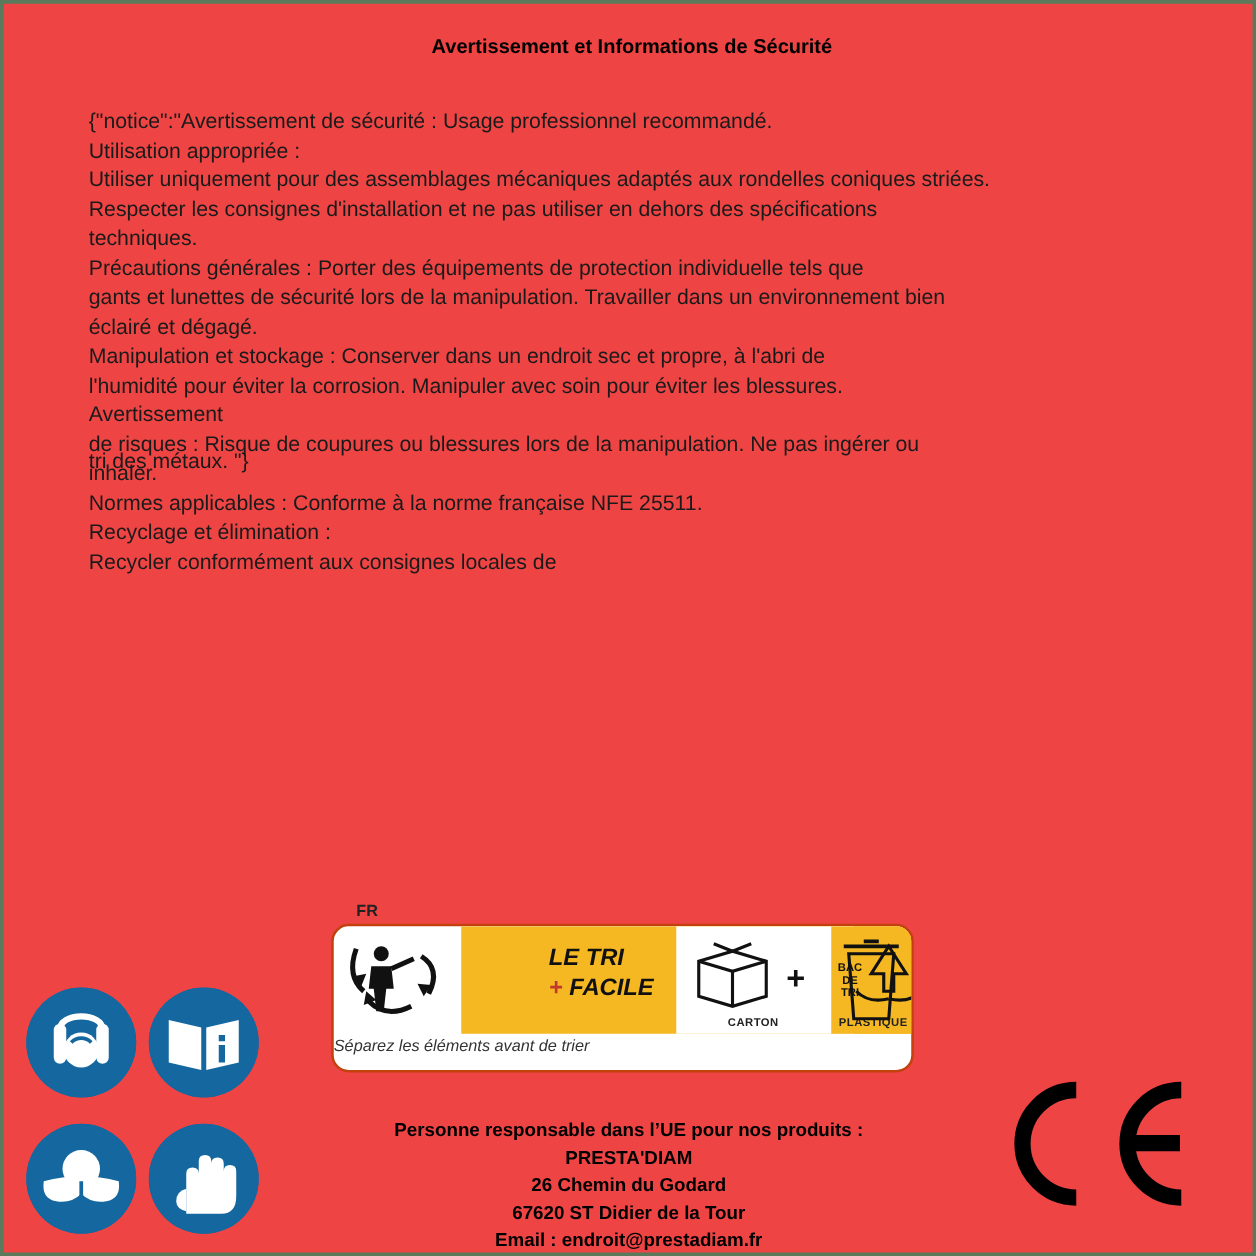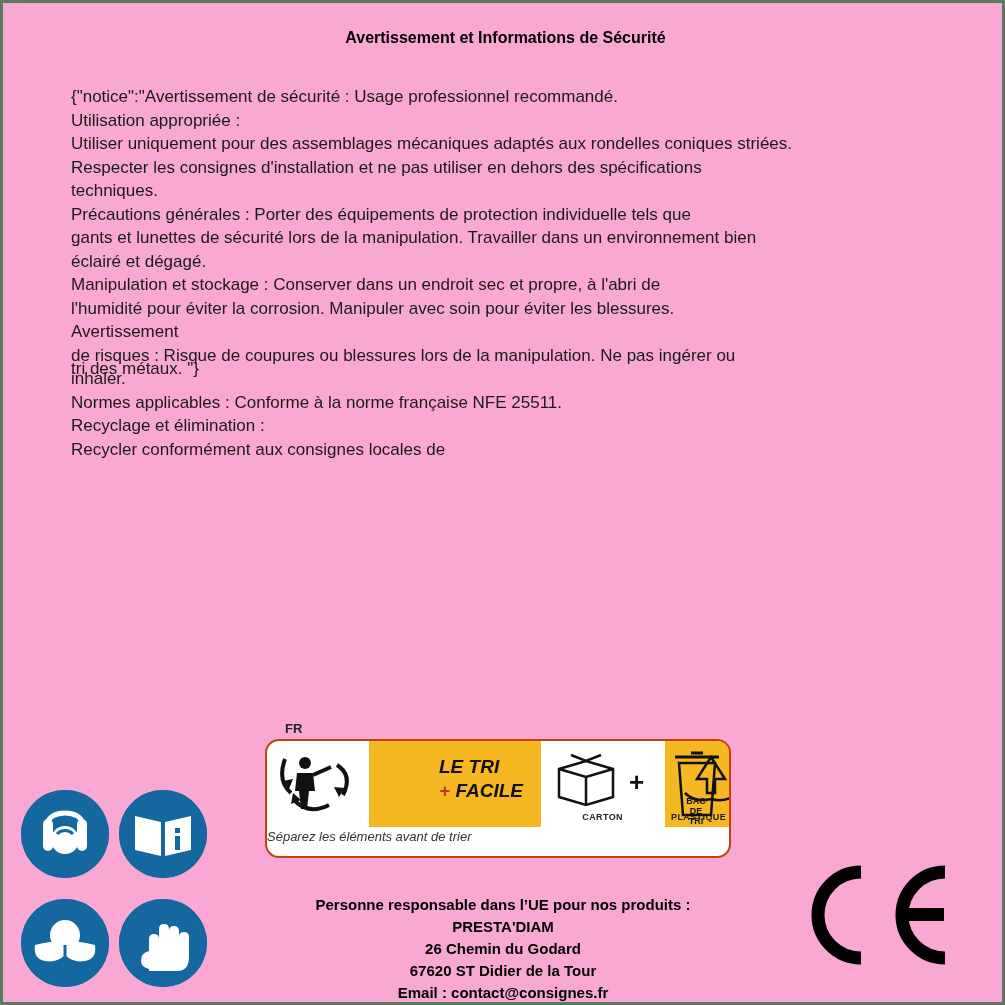--- a/index.html
+++ b/index.html
@@ -12,21 +12,21 @@
     background: #ffffff;
     font-family: "Liberation Sans", sans-serif;
     overflow: hidden;
   }
   .page {
     position: relative;
     box-sizing: border-box;
     width: 1005px;
     height: 1005px;
     border: 3px solid #5b7a5b;
-    background: #f9a8d4;
+    background: #ef4444;
   }
   .doc-title {
     position: absolute;
     top: 26px;
     left: 0;
     width: 1005px;
     text-align: center;
     font-size: 16px;
     font-weight: bold;
     color: #000000;
@@ -173,29 +173,28 @@
   .tri-bac {
     position: absolute;
     left: 402px;
     top: 8px;
     width: 56px;
     height: 72px;
     text-align: center;
   }
   .tri-bac-text {
     position: absolute;
-    left: 406px;
+    left: 390px;
     top: 28px;
     width: 46px;
     font-size: 9px;
     font-weight: bold;
     line-height: 10px;
     color: #111;
     text-align: center;
-    margin-top: 27px;
   }
   .tri-footer {
     position: absolute;
     left: 0;
     top: 88px;
     width: 462px;
     text-align: left;
     font-size: 13px;
     font-style: italic;
     color: #333;
@@ -349,21 +348,21 @@
 
       <div class="tri-footer">Séparez les éléments avant de trier</div>
     </div>
   </div>
 
   <div class="resp">
     <div><span>Personne responsable dans l’</span><span>UE</span><span> pour nos produits :</span></div>
     <div>PRESTA'DIAM</div>
     <div>26 Chemin du Godard</div>
     <div>67620 ST Didier de la Tour</div>
-    <div><span>Email : </span><span>contact@consignes.fr</span></div>
+    <div><span>Email : </span><span>endroit@prestadiam.fr</span></div>
   </div>
 
   <div class="ce">
     <svg width="152" height="110" viewBox="0 0 152 110">
       <path d="M62 12 a43 43 0 1 0 0 86" fill="none" stroke="#000" stroke-width="13"></path>
       <path d="M146 12 a43 43 0 1 0 0 86" fill="none" stroke="#000" stroke-width="13"></path>
       <rect x="103" y="48" width="42" height="13" fill="#000"></rect>
     </svg>
   </div>
 

